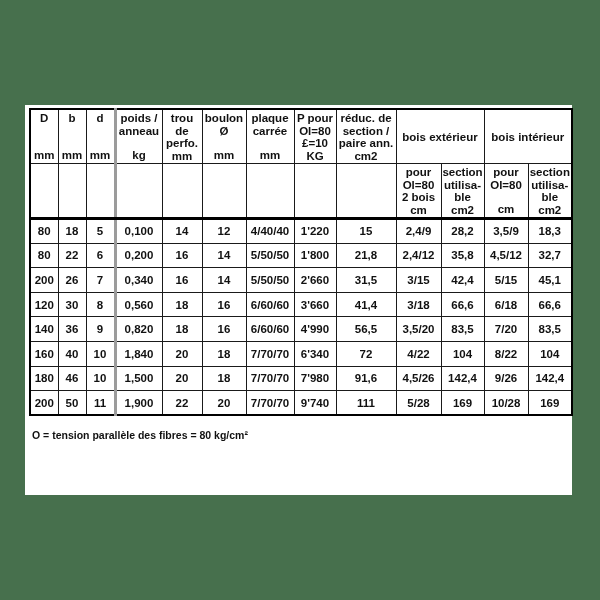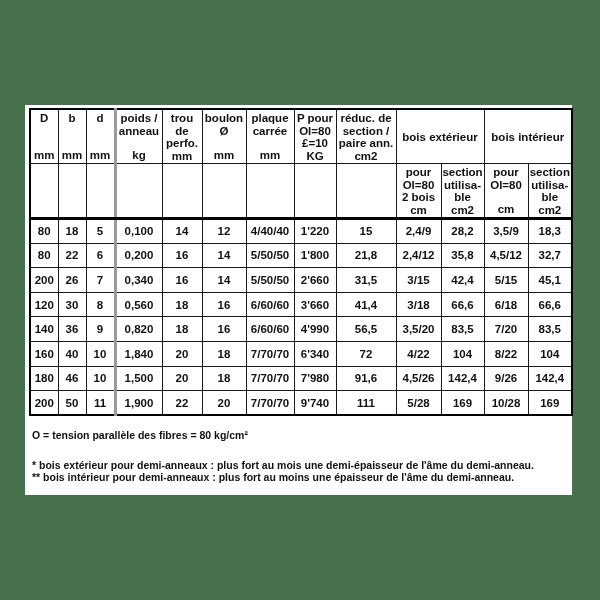--- a/index.html
+++ b/index.html
@@ -322,18 +322,14 @@
           <td>169</td>
           <td>10/28</td>
           <td>169</td>
         </tr>
       </tbody>
   </table>
 
   <div class="foot legend-left">
     <div>O = tension parallèle des fibres = 80 kg/cm²</div>
   </div>
-  <div class="foot notes">
-    <div>* bois extérieur pour demi-anneaux : plus fort au mois une demi-épaisseur de l'âme du demi-anneau.</div>
-    <div>** bois intérieur pour demi-anneaux : plus fort au moins une épaisseur de l'âme du demi-anneau.</div>
-  </div>
 
 </div>
 
 </body></html>

